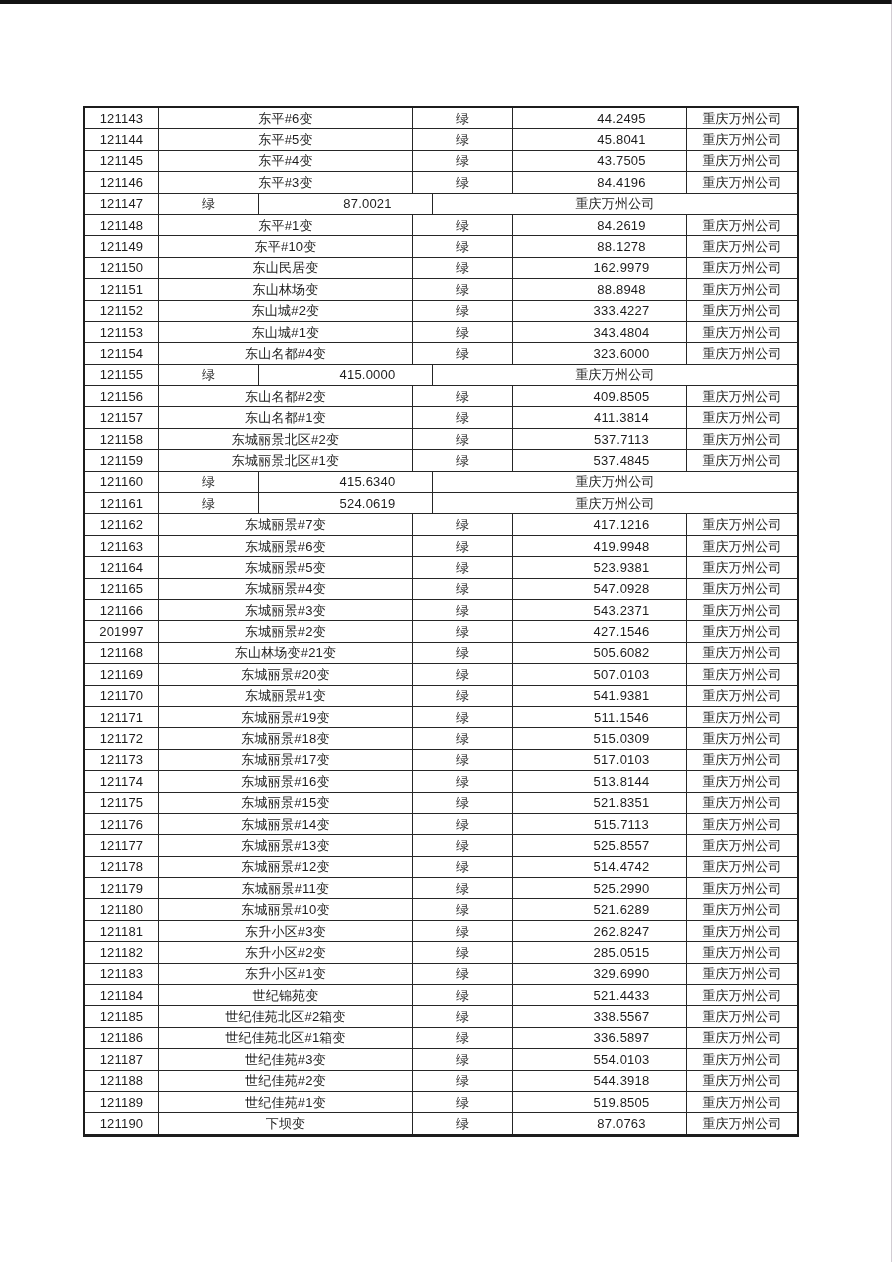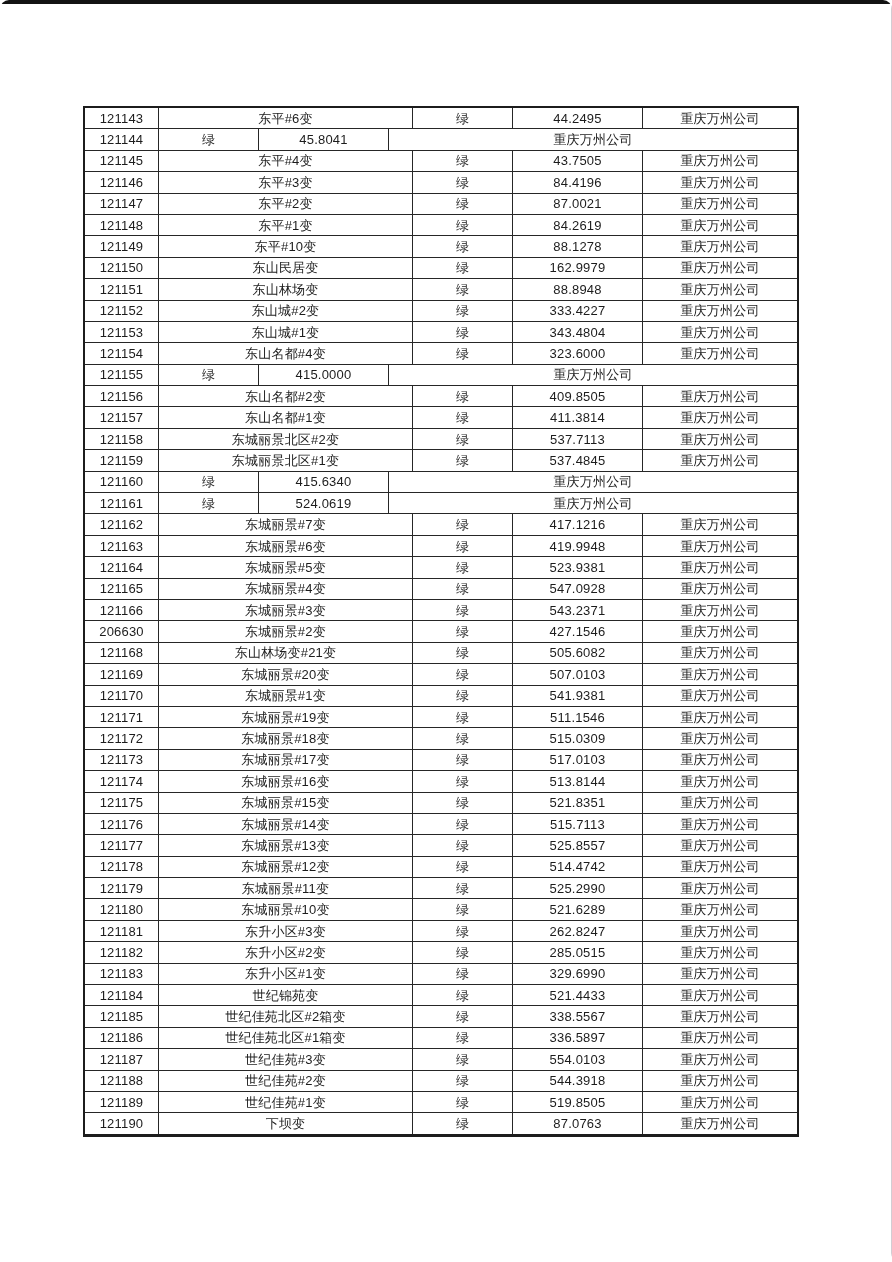--- a/index.html
+++ b/index.html
@@ -8,21 +8,20 @@
     background: #ffffff;
   }
   .page {
     position: relative;
     width: 892px;
     height: 1262px;
     background: var(--page-bg, #ffffff);
     overflow: hidden;
     font-family: "Liberation Sans", "DejaVu Sans", sans-serif;
     color: var(--text-color, #1c1c1c);
-    border-radius: 9px;
   }
   .top-bar {
     position: absolute;
     top: 0; left: 0; right: 0;
     height: 4px;
     background: var(--top-bar-color, #121212);
   }
   .right-edge {
     position: absolute;
     top: 0; bottom: 0; right: 0;
@@ -56,60 +55,60 @@
     font-size: 13px;
     line-height: 1;
     white-space: nowrap;
     overflow: hidden;
     letter-spacing: 0.2px;
   }
   .cell:first-child { border-left: none; }
   .cell.id      { width: 73px; }
   .cell.name    { width: 253px; }
   .cell.status  { width: 99px; }
-  .cell.value   { width: 129px; }
+  .cell.value   { width: 129px; padding-left: 44px; }
   .cell.company { flex: 1 1 auto; }
 </style>
 </head>
 <body>
 
 <div class="page">
   <div class="top-bar"></div>
   <div class="right-edge"></div>
   <div class="data-table">
       <div class="row">
         <div class="cell id">121143</div>
         <div class="cell name">东平#6变</div>
         <div class="cell status">绿</div>
         <div class="cell value">44.2495</div>
         <div class="cell company">重庆万州公司</div>
       </div>
       <div class="row">
         <div class="cell id">121144</div>
+        <div class="cell name">东平#5变</div>
         <div class="cell status">绿</div>
         <div class="cell value">45.8041</div>
         <div class="cell company">重庆万州公司</div>
       </div>
       <div class="row">
         <div class="cell id">121145</div>
         <div class="cell name">东平#4变</div>
         <div class="cell status">绿</div>
         <div class="cell value">43.7505</div>
         <div class="cell company">重庆万州公司</div>
       </div>
       <div class="row">
         <div class="cell id">121146</div>
         <div class="cell name">东平#3变</div>
         <div class="cell status">绿</div>
         <div class="cell value">84.4196</div>
         <div class="cell company">重庆万州公司</div>
       </div>
       <div class="row">
         <div class="cell id">121147</div>
-        <div class="cell name">东平#2变</div>
         <div class="cell status">绿</div>
         <div class="cell value">87.0021</div>
         <div class="cell company">重庆万州公司</div>
       </div>
       <div class="row">
         <div class="cell id">121148</div>
         <div class="cell name">东平#1变</div>
         <div class="cell status">绿</div>
         <div class="cell value">84.2619</div>
         <div class="cell company">重庆万州公司</div>
@@ -231,21 +230,21 @@
         <div class="cell company">重庆万州公司</div>
       </div>
       <div class="row">
         <div class="cell id">121166</div>
         <div class="cell name">东城丽景#3变</div>
         <div class="cell status">绿</div>
         <div class="cell value">543.2371</div>
         <div class="cell company">重庆万州公司</div>
       </div>
       <div class="row">
-        <div class="cell id">206630</div>
+        <div class="cell id">201997</div>
         <div class="cell name">东城丽景#2变</div>
         <div class="cell status">绿</div>
         <div class="cell value">427.1546</div>
         <div class="cell company">重庆万州公司</div>
       </div>
       <div class="row">
         <div class="cell id">121168</div>
         <div class="cell name">东山林场变#21变</div>
         <div class="cell status">绿</div>
         <div class="cell value">505.6082</div>

